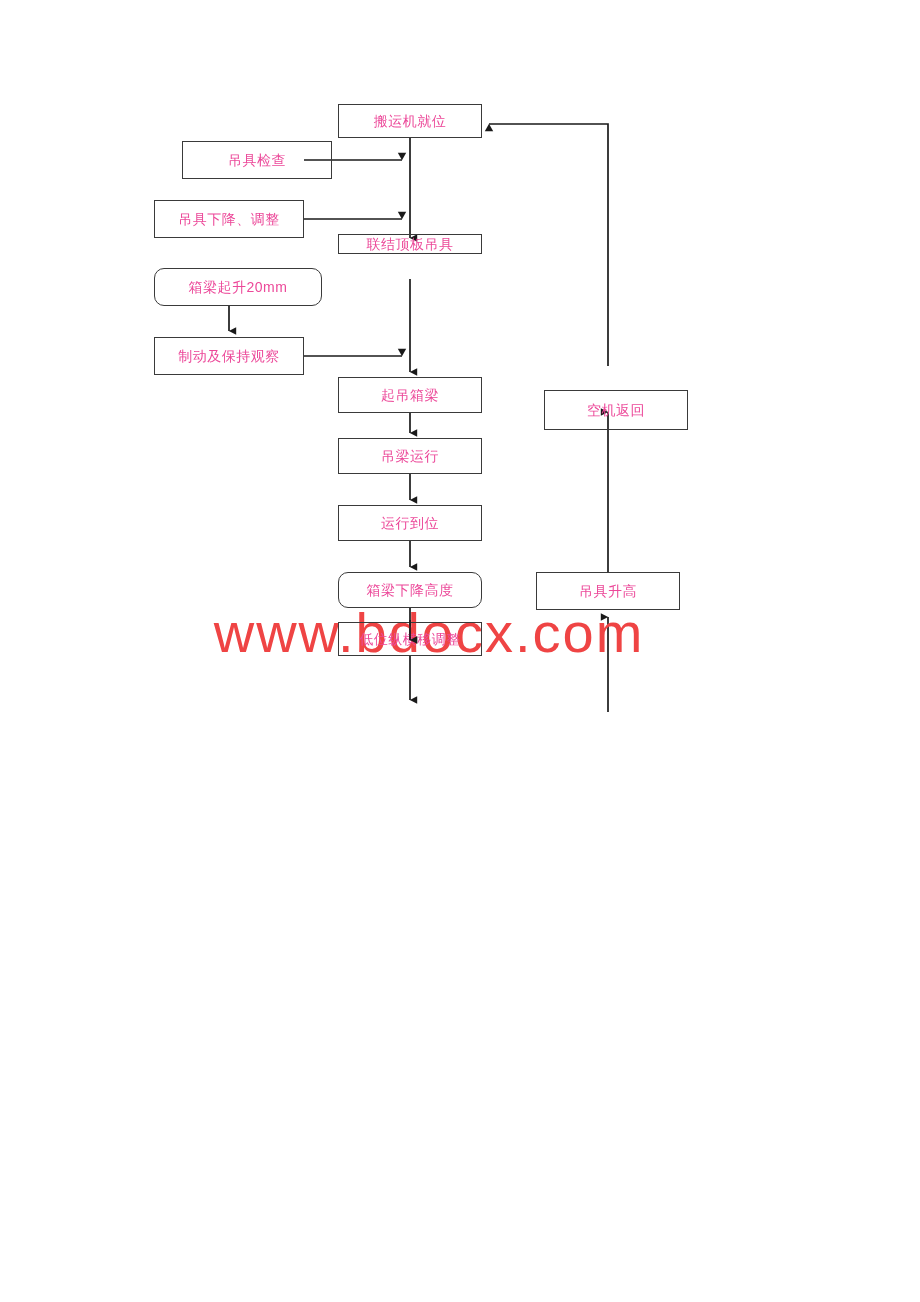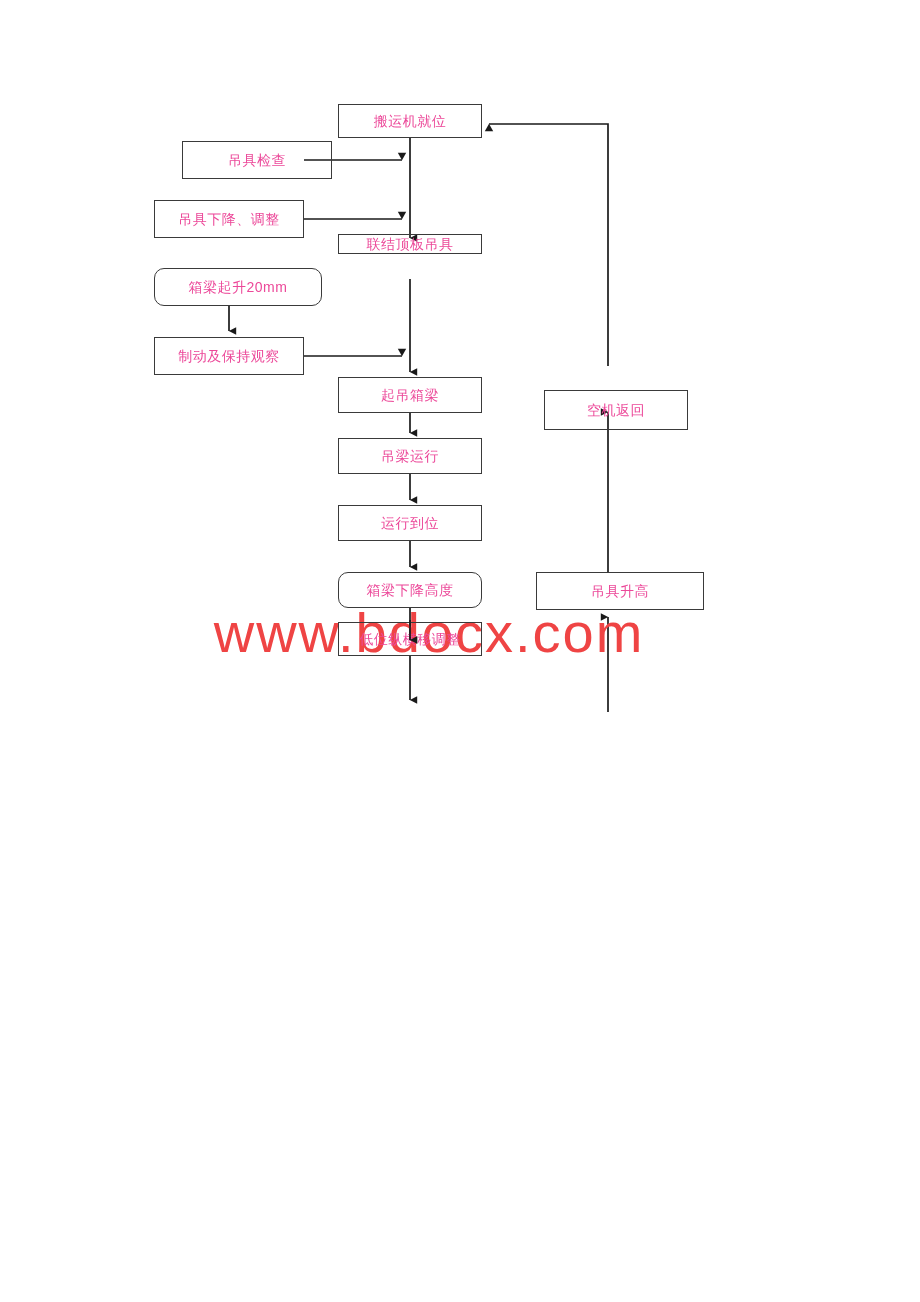--- a/index.html
+++ b/index.html
@@ -166,21 +166,21 @@
     </div>
 
     <div class="node" style="left:338px; top:505px; width:144px; height:36px;">
       <span class="node-text">运行到位</span>
     </div>
 
     <div class="node" style="left:338px; top:572px; width:144px; height:36px;border-radius:10px;">
       <span class="node-text">箱梁下降高度</span>
     </div>
 
-    <div class="node" style="left:536px; top:572px; width:168px; height:38px;">
+    <div class="node" style="left:536px; top:572px; width:144px; height:38px;">
       <span class="node-text">吊具升高</span>
     </div>
 
     <div class="node" style="left:338px; top:622px; width:144px; height:34px;">
       <span class="node-text">低位纵横移调整</span>
     </div>
 
     <svg class="edges above" viewBox="0 0 920 1302">
       <g stroke="#1a1a1a" stroke-width="1.7" fill="none">
 

